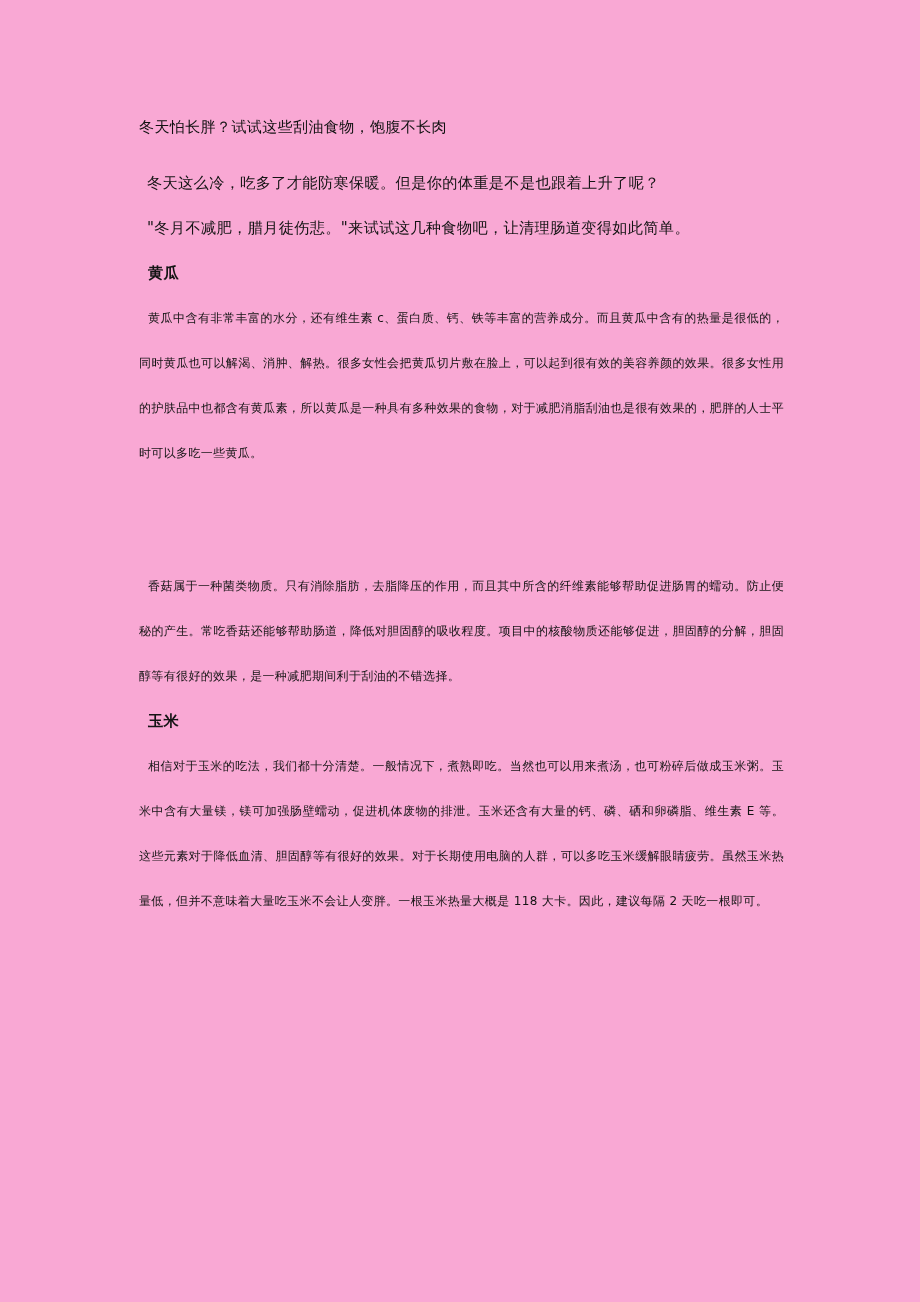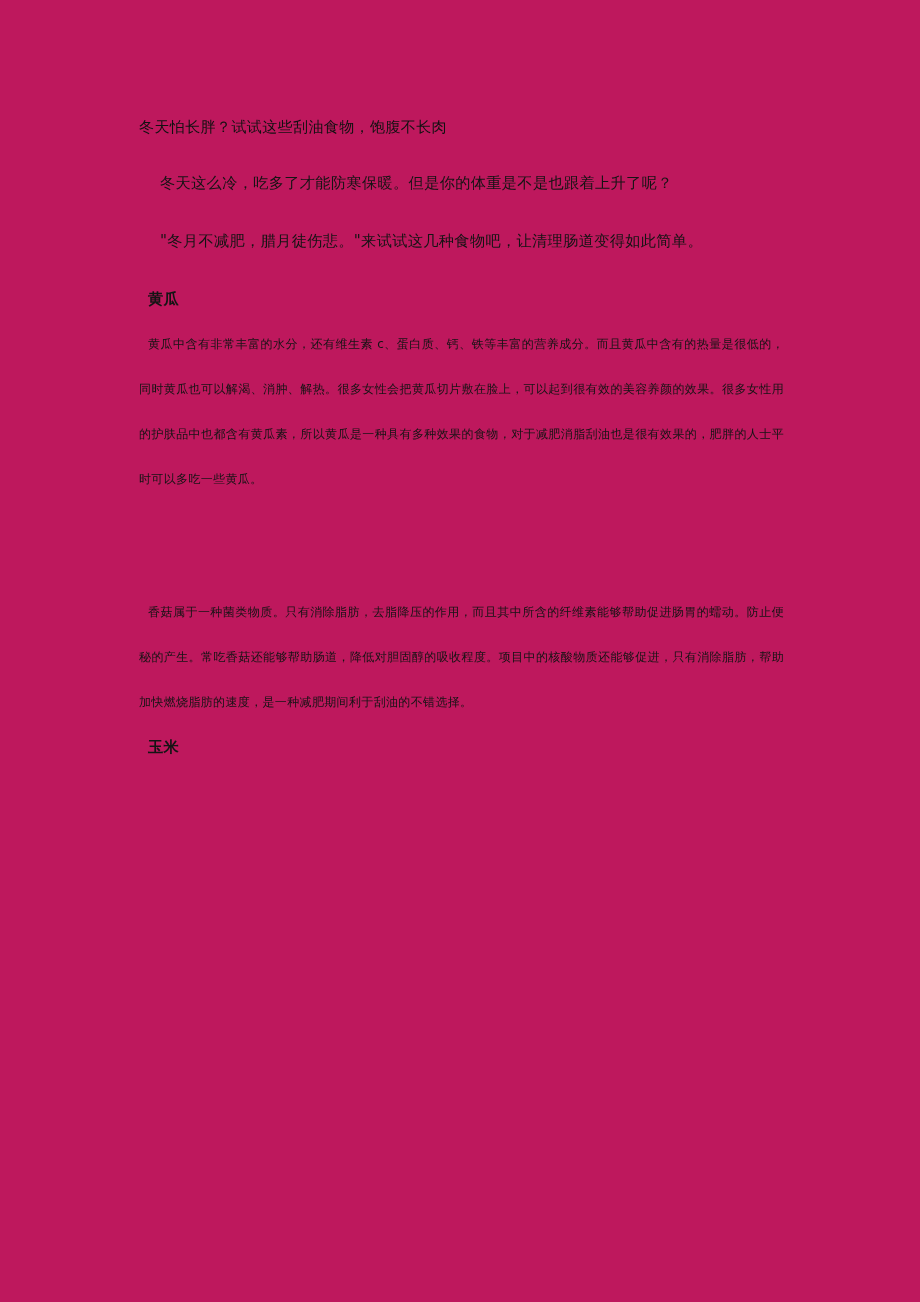--- a/index.html
+++ b/index.html
@@ -12,21 +12,21 @@
     background: #ffffff;
     font-family: "DejaVu Sans", "Liberation Sans", sans-serif;
     color: #1a1a1a;
     overflow: hidden;
   }
 
   .page {
     position: relative;
     width: 920px;
     height: 1302px;
-    background: #be185d;
+    background: #f9a8d4;
     box-sizing: border-box;
   }
 
   .content {
     position: absolute;
     left: 139px;
     top: 116px;
     width: 645px;
   }
 
@@ -37,21 +37,21 @@
     color: #111111;
     margin: 0 0 23px 0;
     white-space: nowrap;
   }
 
   .lede {
     font-size: 15.2px;
     line-height: 45px;
     letter-spacing: 0.35px;
     color: #141414;
-    margin: 13px;
+    margin: 0;
     text-indent: 8px;
   }
 
   .section-heading {
     font-size: 15.2px;
     line-height: 45px;
     letter-spacing: 0.4px;
     color: #141414;
     margin: 0;
     text-indent: 9px;
@@ -82,19 +82,20 @@
 
     <p class="lede">"冬月不减肥，腊月徒伤悲。"来试试这几种食物吧，让清理肠道变得如此简单。</p>
 
     <h2 class="section-heading">黄瓜</h2>
 
     <p class="body-para">黄瓜中含有非常丰富的水分，还有维生素 c、蛋白质、钙、铁等丰富的营养成分。而且黄瓜中含有的热量是很低的，同时黄瓜也可以解渴、消肿、解热。很多女性会把黄瓜切片敷在脸上，可以起到很有效的美容养颜的效果。很多女性用的护肤品中也都含有黄瓜素，所以黄瓜是一种具有多种效果的食物，对于减肥消脂刮油也是很有效果的，肥胖的人士平时可以多吃一些黄瓜。</p>
 
     <div class="para-gap-section"></div>
 
 
-    <p class="body-para">香菇属于一种菌类物质。只有消除脂肪，去脂降压的作用，而且其中所含的纤维素能够帮助促进肠胃的蠕动。防止便秘的产生。常吃香菇还能够帮助肠道，降低对胆固醇的吸收程度。项目中的核酸物质还能够促进，只有消除脂肪，帮助加快燃烧脂肪的速度，是一种减肥期间利于刮油的不错选择。</p>
+    <p class="body-para">香菇属于一种菌类物质。只有消除脂肪，去脂降压的作用，而且其中所含的纤维素能够帮助促进肠胃的蠕动。防止便秘的产生。常吃香菇还能够帮助肠道，降低对胆固醇的吸收程度。项目中的核酸物质还能够促进，胆固醇的分解，胆固醇等有很好的效果，是一种减肥期间利于刮油的不错选择。</p>
 
     <h2 class="section-heading">玉米</h2>
 
+    <p class="body-para">相信对于玉米的吃法，我们都十分清楚。一般情况下，煮熟即吃。当然也可以用来煮汤，也可粉碎后做成玉米粥。玉米中含有大量镁，镁可加强肠壁蠕动，促进机体废物的排泄。玉米还含有大量的钙、磷、硒和卵磷脂、维生素 E 等。这些元素对于降低血清、胆固醇等有很好的效果。对于长期使用电脑的人群，可以多吃玉米缓解眼睛疲劳。虽然玉米热量低，但并不意味着大量吃玉米不会让人变胖。一根玉米热量大概是 118 大卡。因此，建议每隔 2 天吃一根即可。</p>
 
   </div>
 </div>
 
 </body></html>

